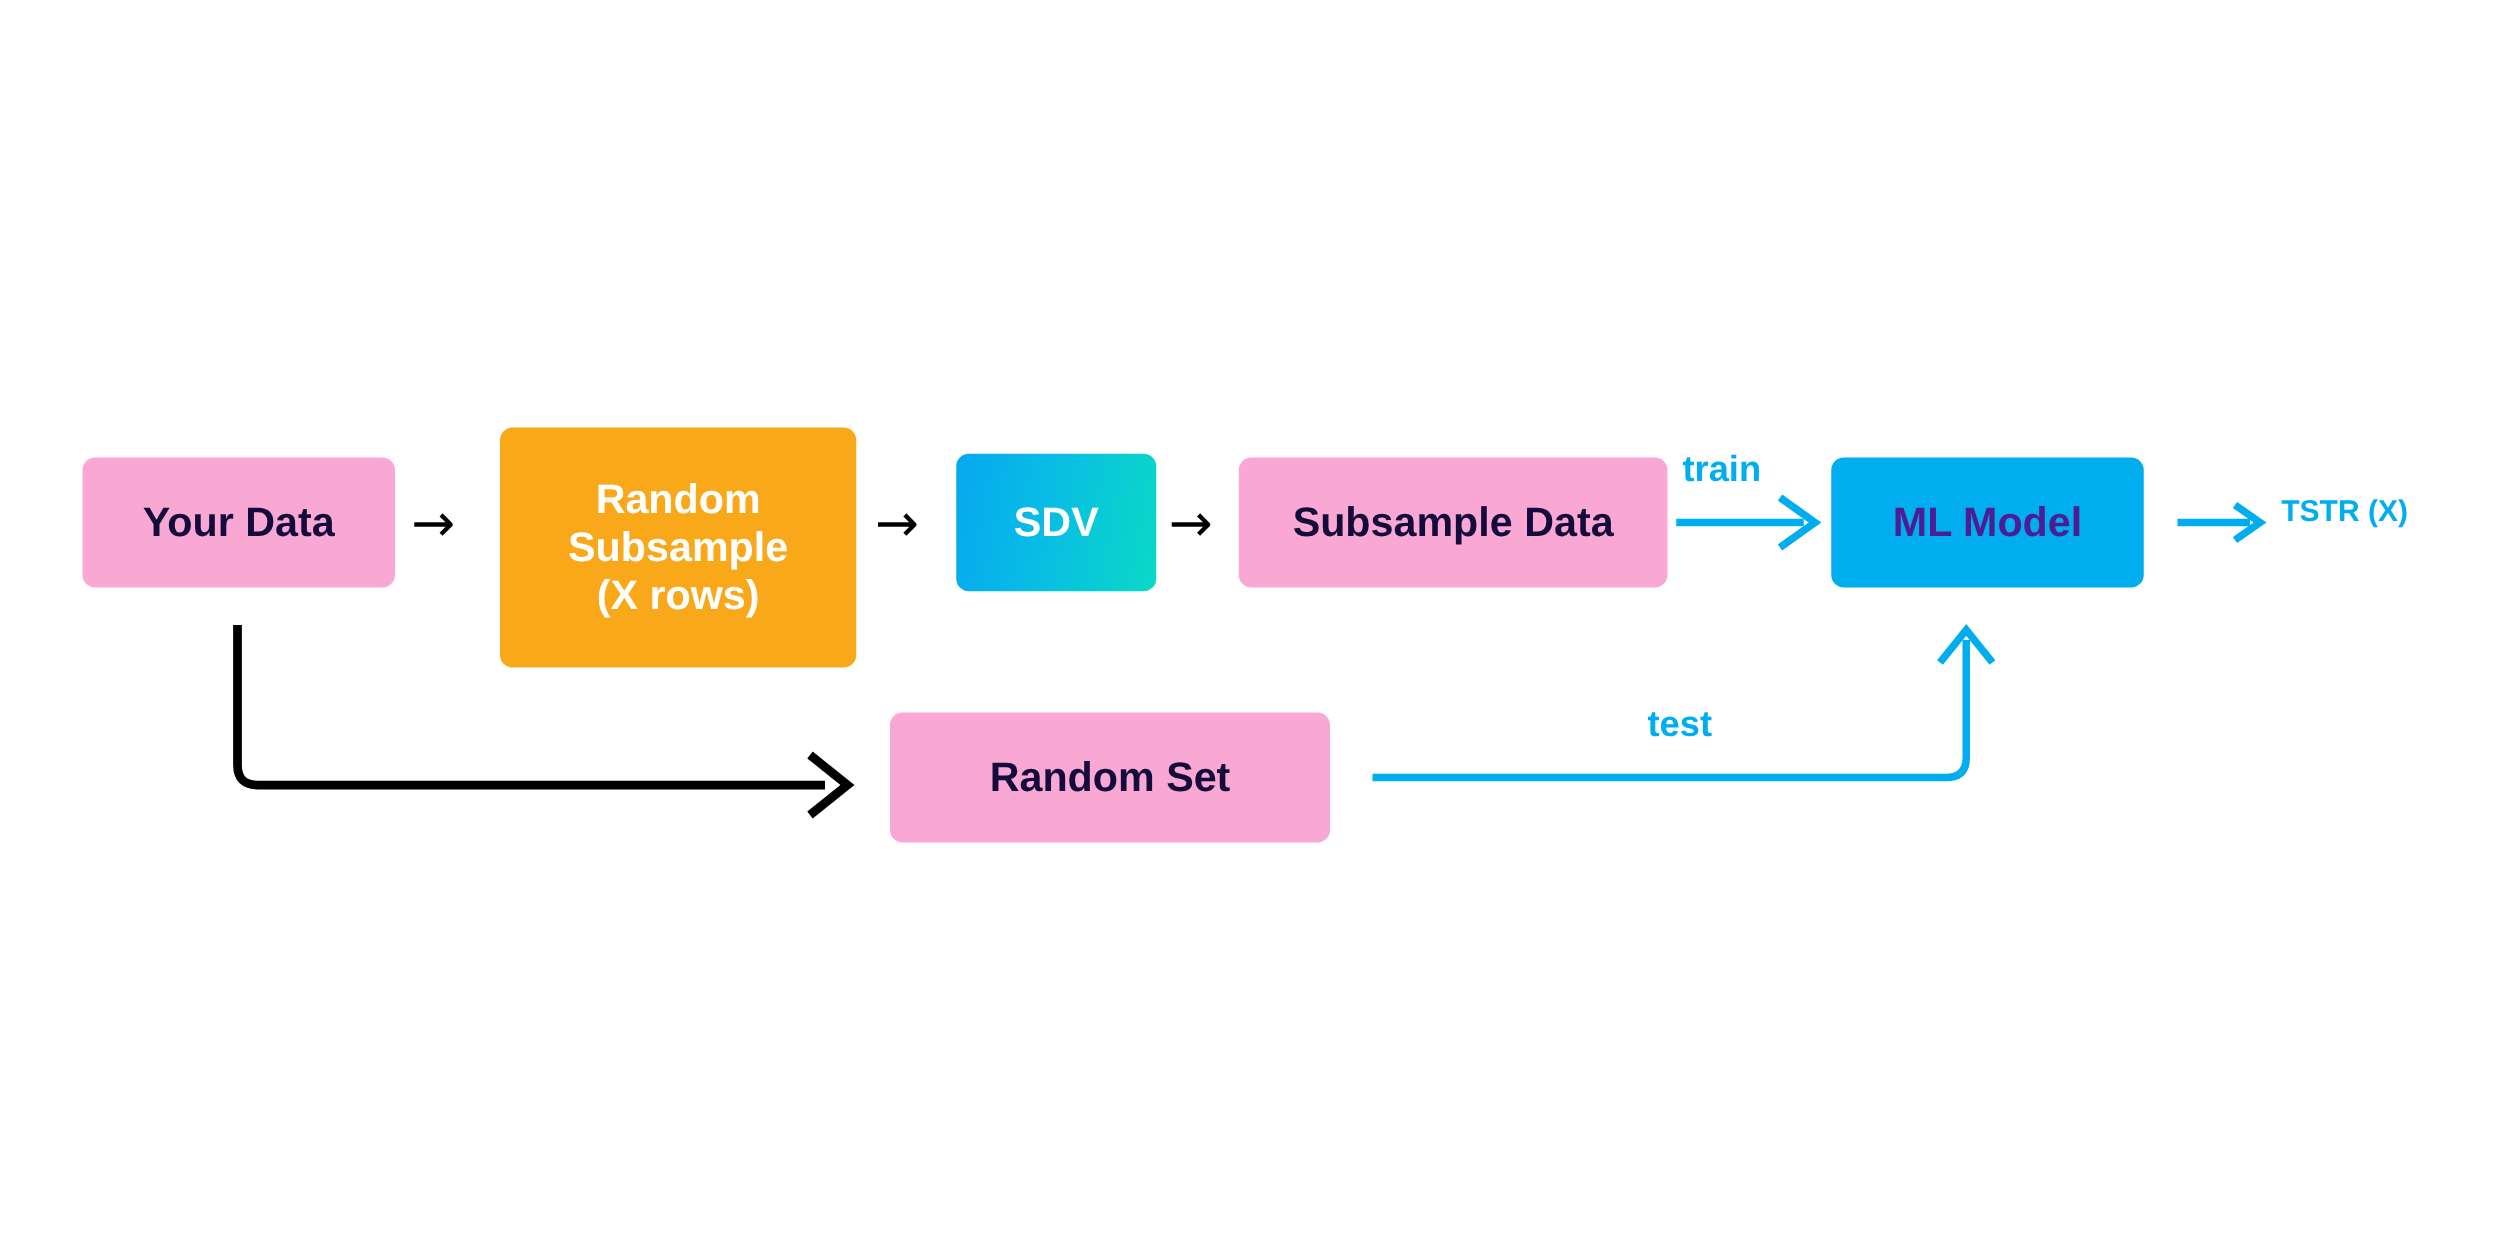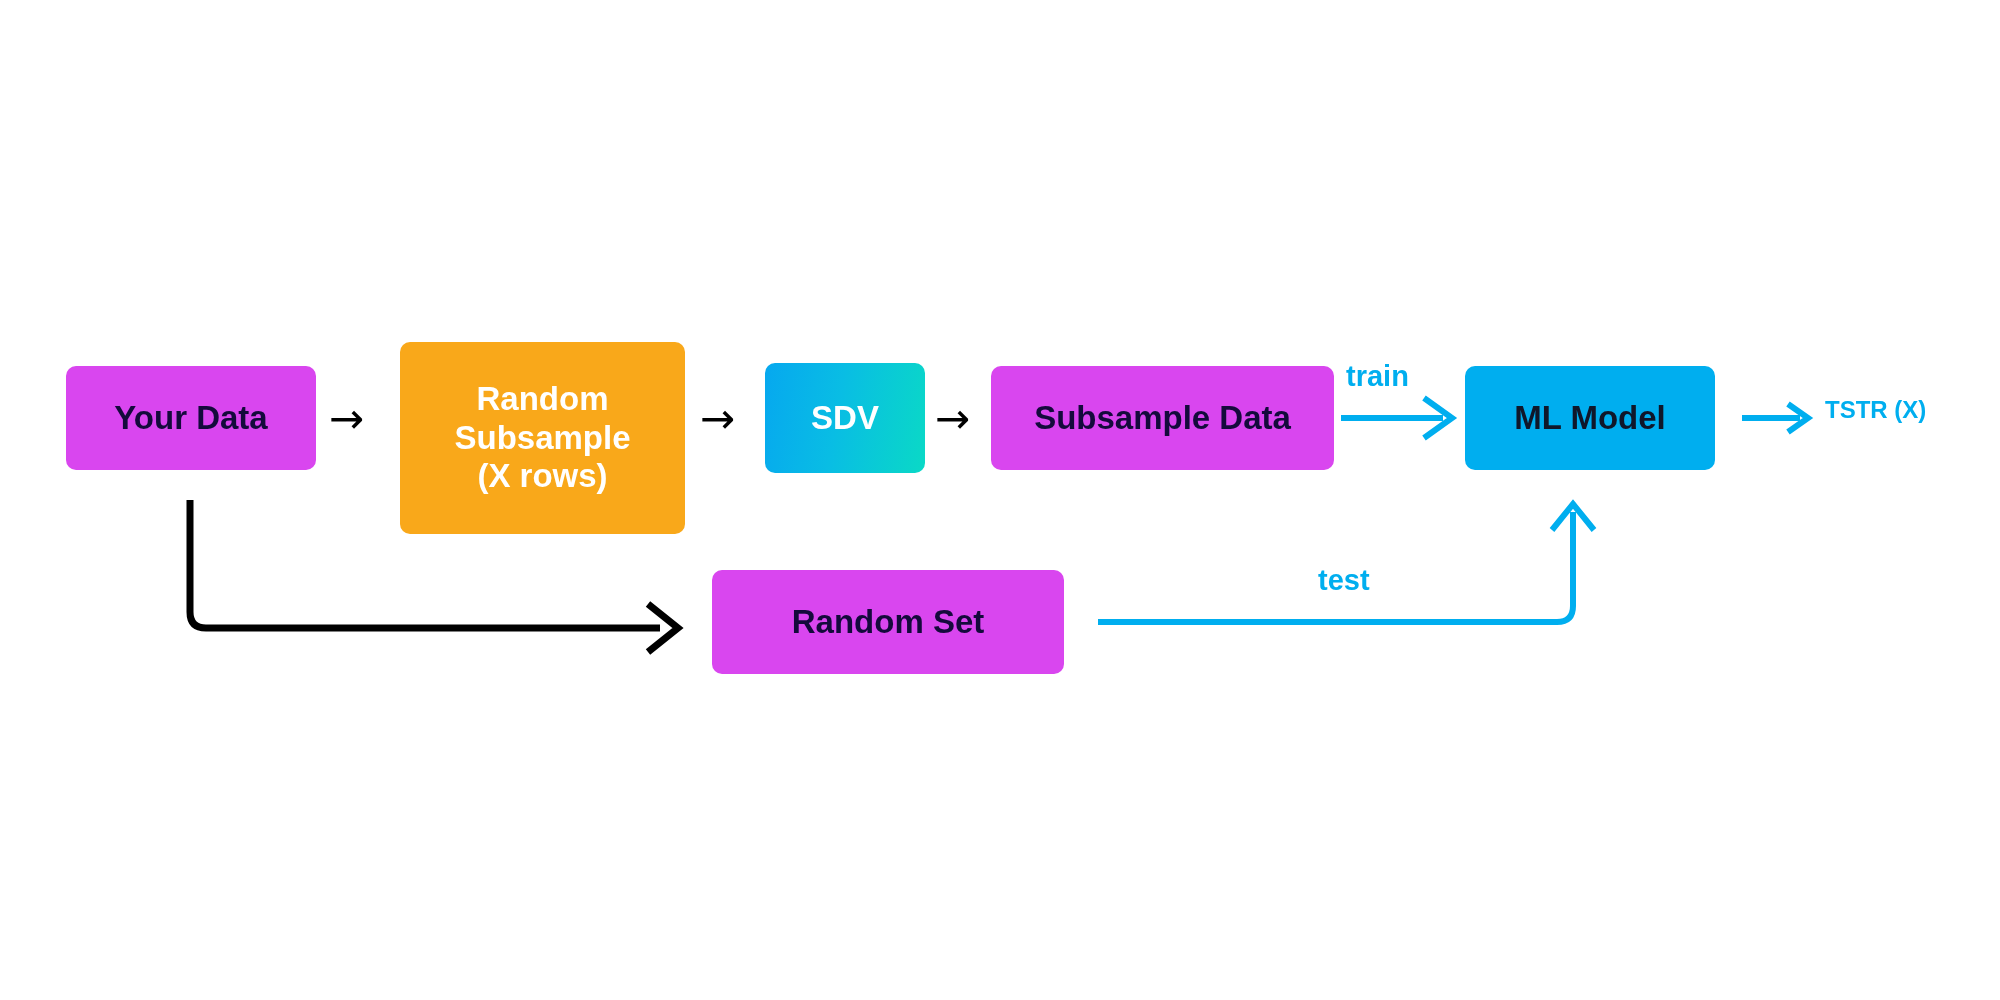--- a/index.html
+++ b/index.html
@@ -23,34 +23,34 @@
     display: flex;
     align-items: center;
     justify-content: center;
     text-align: center;
     border-radius: 10px;
     font-weight: bold;
     line-height: 1.18;
     white-space: pre-line;
   }
   .node-grey {
-    background: #d946ef;
+    background: #f9a8d4;
     color: #140a3c;
   }
   .node-orange {
     background: #f9a81a;
     color: #ffffff;
   }
   .node-sdv {
     background: linear-gradient(100deg, #06a8ef 0%, #09bde4 45%, #0ad9c6 100%);
     color: #ffffff;
   }
   .node-blue {
     background: #00aeef;
-    color: #0f172a;
+    color: #4c1d95;
   }
 
   
   #node-your-data     { left: 66px;  top: 366px; width: 250px; height: 104px; font-size: 33px; }
   #node-random-sub    { left: 400px; top: 342px; width: 285px; height: 192px; font-size: 33px; }
   #node-sdv          { left: 765px; top: 363px; width: 160px; height: 110px; font-size: 33px; text-align: center; }
   #node-synthetic     { left: 991px; top: 366px; width: 343px; height: 104px; font-size: 33px; }
   #node-ml-model      { left: 1465px; top: 366px; width: 250px; height: 104px; font-size: 33px; }
   #node-holdout       { left: 712px; top: 570px; width: 352px; height: 104px; font-size: 33px; }
 

